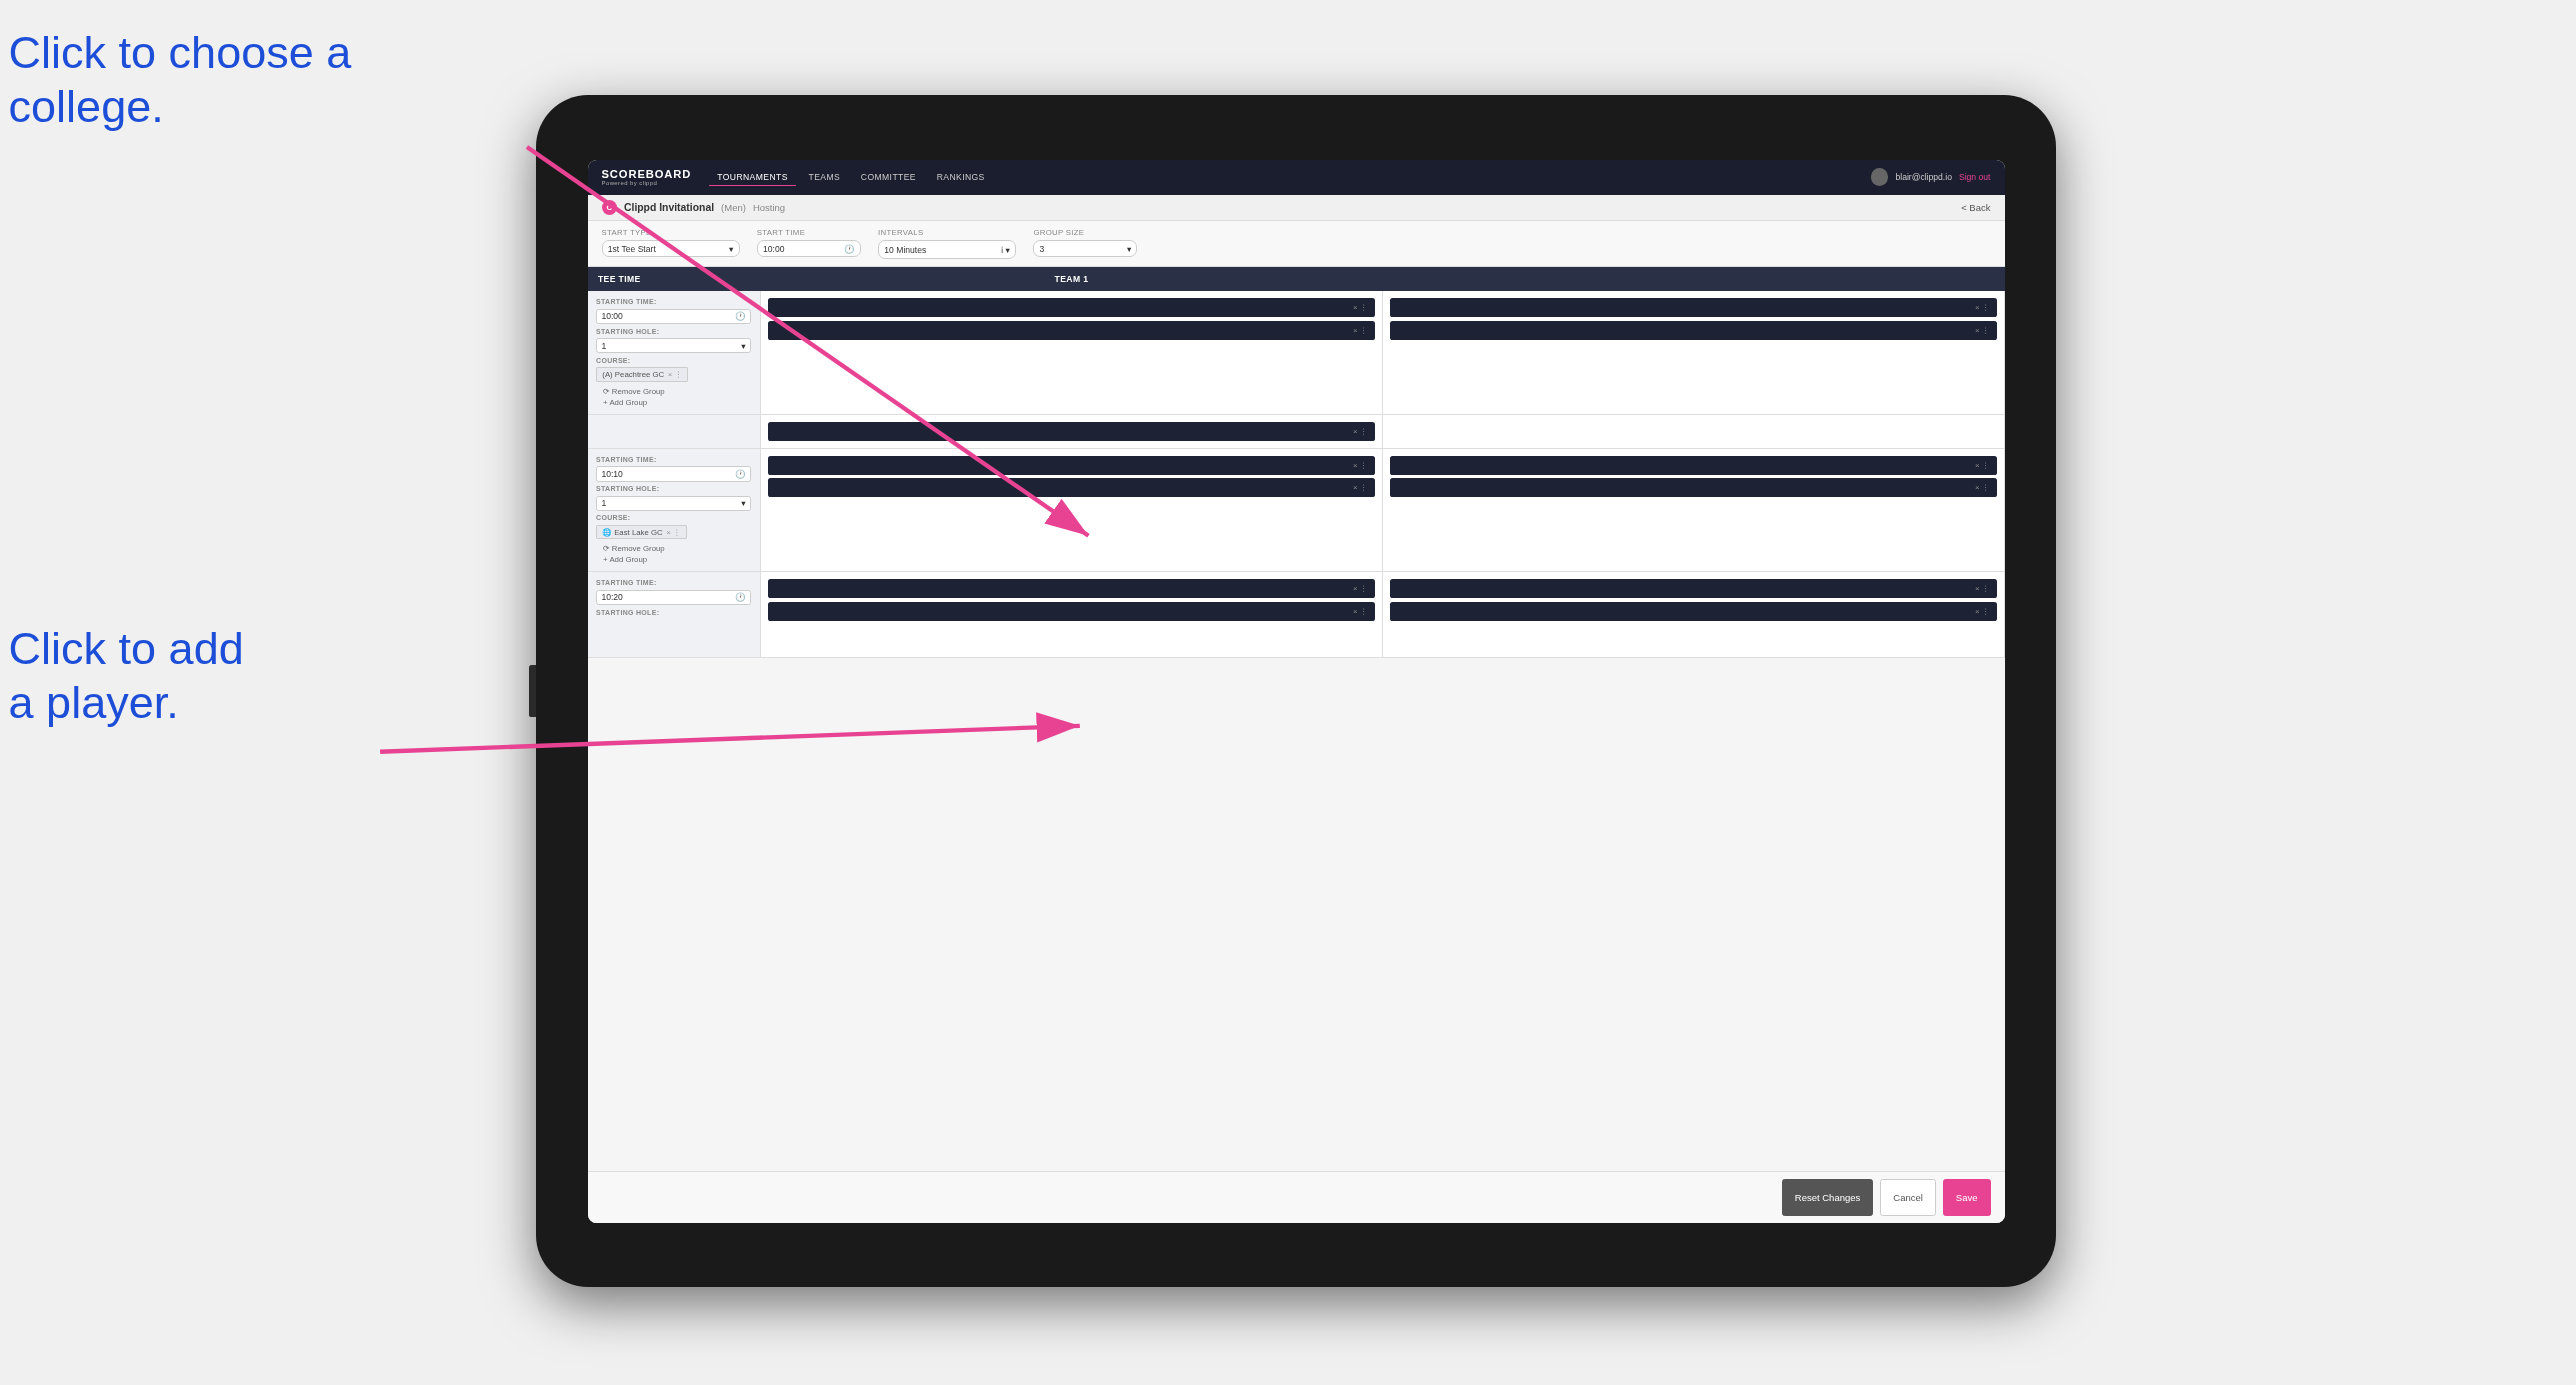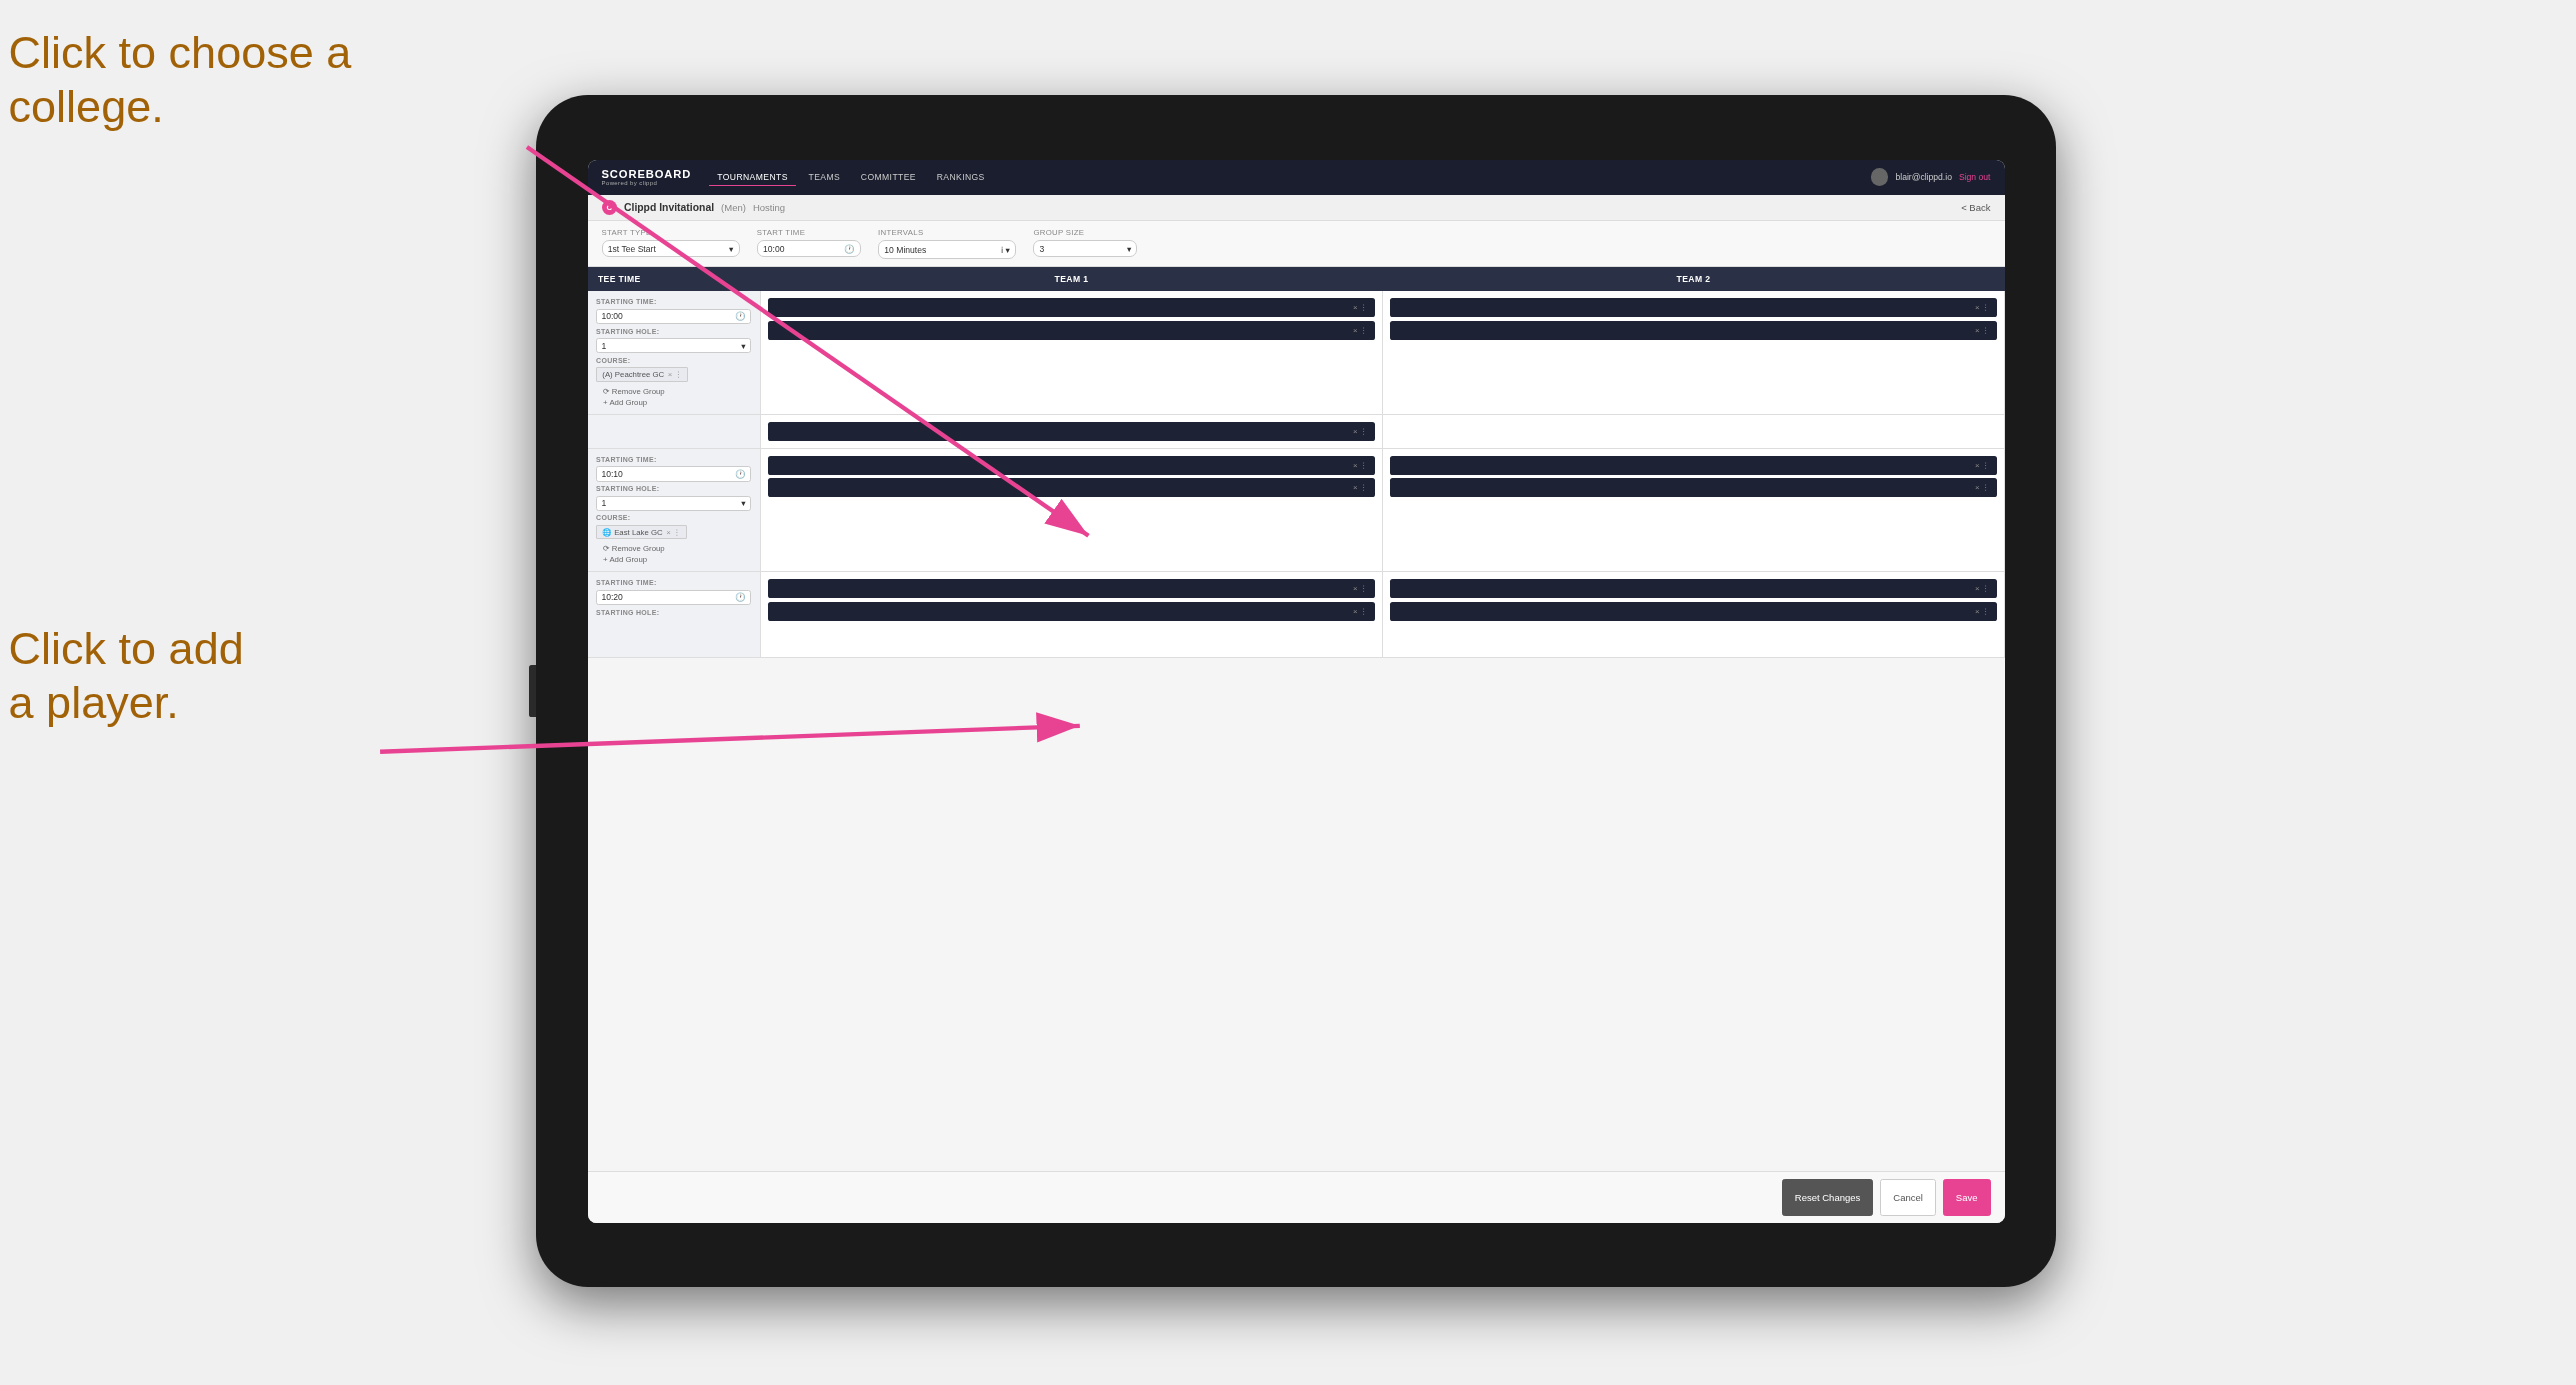--- a/index.html
+++ b/index.html
@@ -10,21 +10,21 @@
       height: 1386px;
       position: relative;
       overflow: hidden;
     }
 
     
     .annotation {
       position: absolute;
       font-size: 45px;
       font-weight: 400;
-      color: #a16207;
+      color: #1d4ed8;
       line-height: 1.2;
     }
     .annotation-1 {
       top: 26px;
       left: 8.6px;
       width: 346px;
     }
     .annotation-2 {
       top: 622px;
       left: 8.6px;
@@ -434,21 +434,20 @@
           <div class="setting-select">
             <span>3</span>
             <span>▾</span>
           </div>
         </div>
       </div>
 
       <div class="schedule-table-header">
         <div class="th-cell">Tee Time</div>
         <div class="th-cell">Team 1</div>
-        <div class="th-cell">Team 2</div>
       </div>
 
       <div class="main-content">
 
         <div class="schedule-row">
           <div class="row-controls">
             <span class="control-label">STARTING TIME:</span>
             <div class="control-input">
               <span>10:00</span>
               <span>🕐</span>

